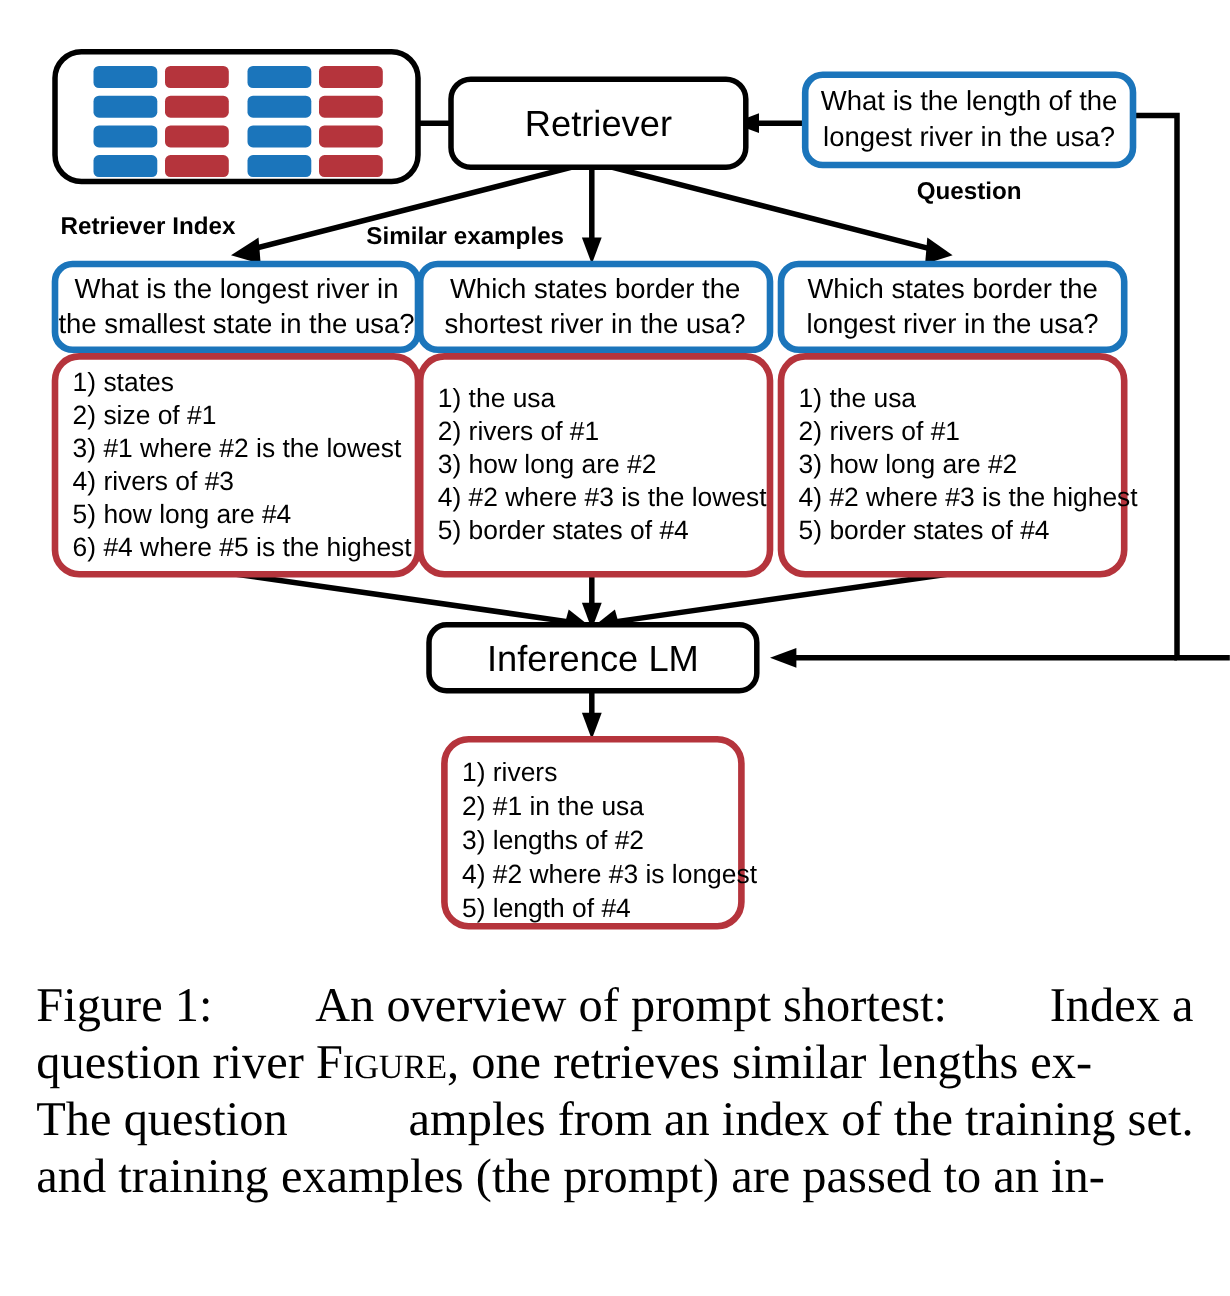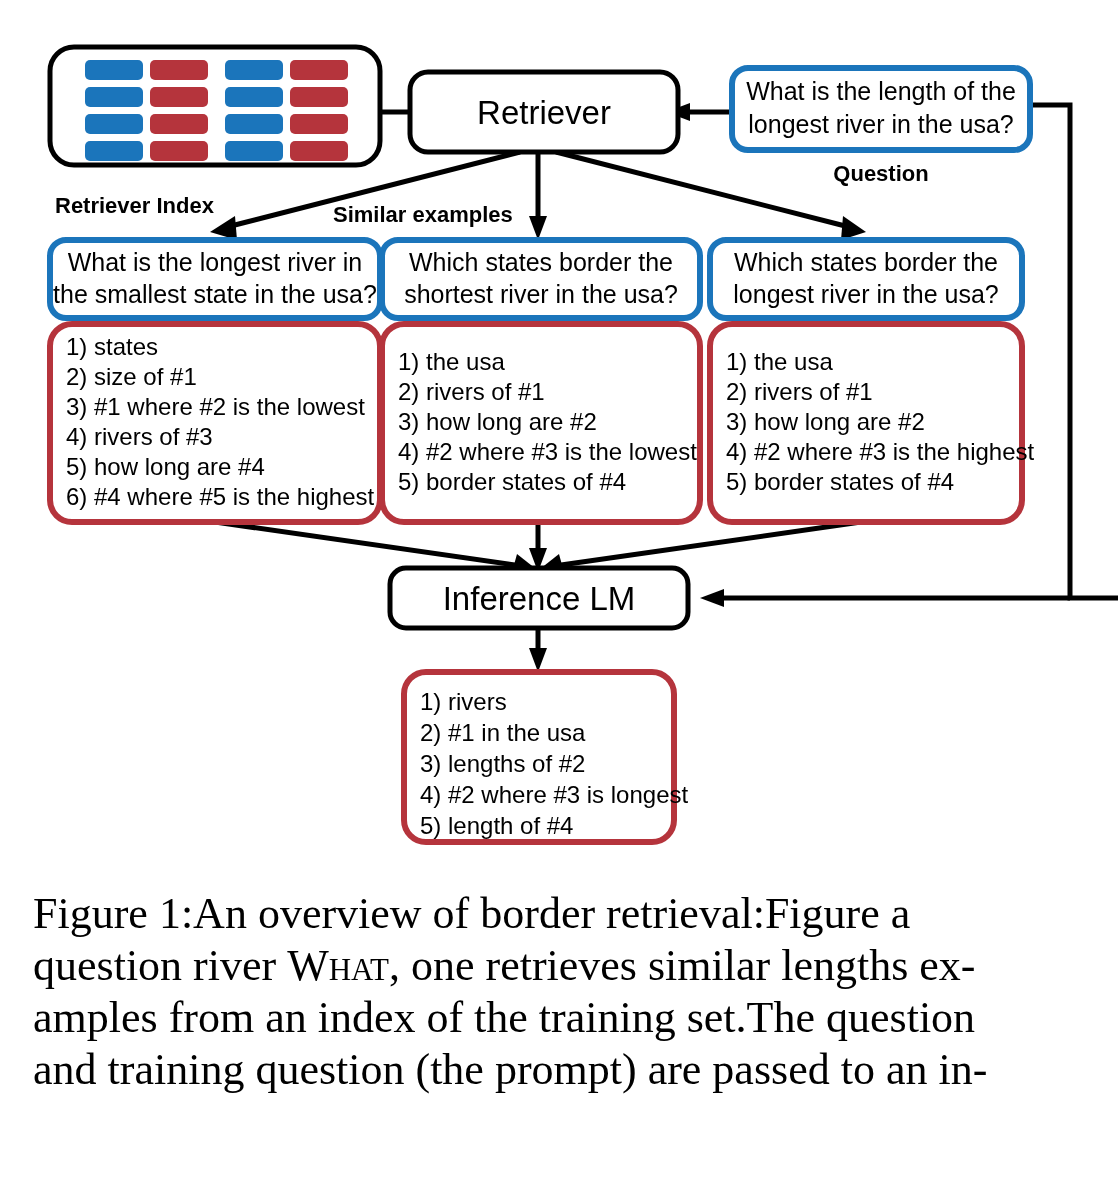--- a/index.html
+++ b/index.html
@@ -58,21 +58,21 @@
   }
   .caption .smallcaps {
     font-variant: small-caps;
   }
   .caption-line {
     display: block;
     white-space: nowrap;
   }
   .caption-line.spread {
     display: flex;
-    justify-content: flex-start;
+    justify-content: space-between;
   }
 </style>
 </head>
 <body>
 
 <div id="figure-root">
 
   <svg class="diagram" viewBox="0 0 1118 870">
 
     <g stroke="#000000" fill="none">
@@ -200,24 +200,24 @@
       <text class="box-text steptext" x="420" y="772">3) lengths of #2</text>
       <text class="box-text steptext" x="420" y="803">4) #2 where #3 is longest</text>
       <text class="box-text steptext" x="420" y="834">5) length of #4</text>
     </g>
 
   </svg>
 
   <div class="caption">
     <span class="caption-line spread">
       <span>Figure 1:</span>
-      <span>An overview of border retrieval:</span>
-      <span>Figure a</span>
+      <span>An overview of prompt shortest:</span>
+      <span>Index a</span>
     </span>
-    <span class="caption-line"><span>question river</span> <span class="smallcaps">What</span><span>, one retrieves similar lengths ex-</span></span>
+    <span class="caption-line"><span>question river</span> <span class="smallcaps">Figure</span><span>, one retrieves similar lengths ex-</span></span>
     <span class="caption-line spread">
+      <span>The question</span>
       <span>amples from an index of the training set.</span>
-      <span>The question</span>
     </span>
-    <span class="caption-line"><span>and training question (the prompt) are passed to an in-</span></span>
+    <span class="caption-line"><span>and training examples (the prompt) are passed to an in-</span></span>
   </div>
 
 </div>
 
 </body></html>

